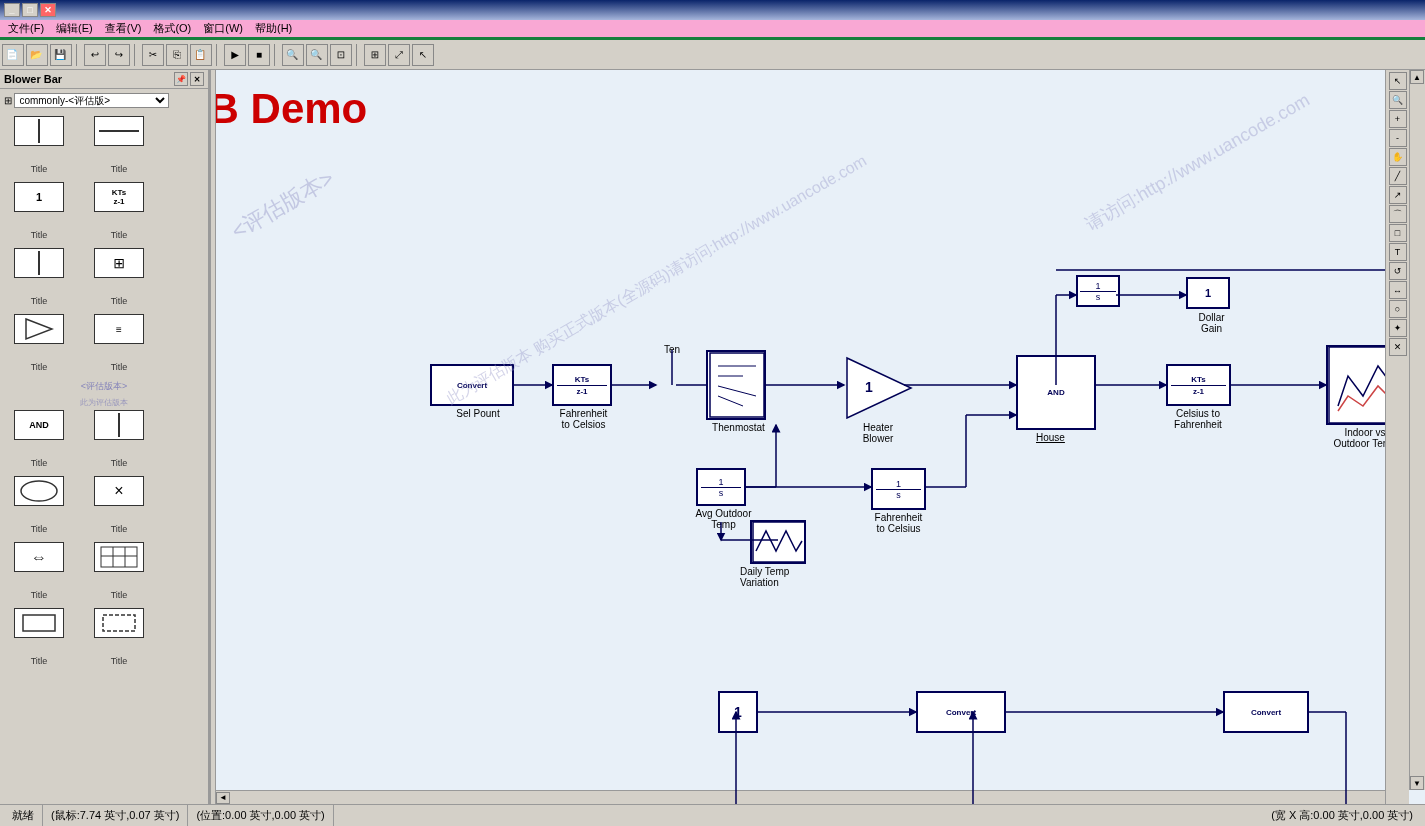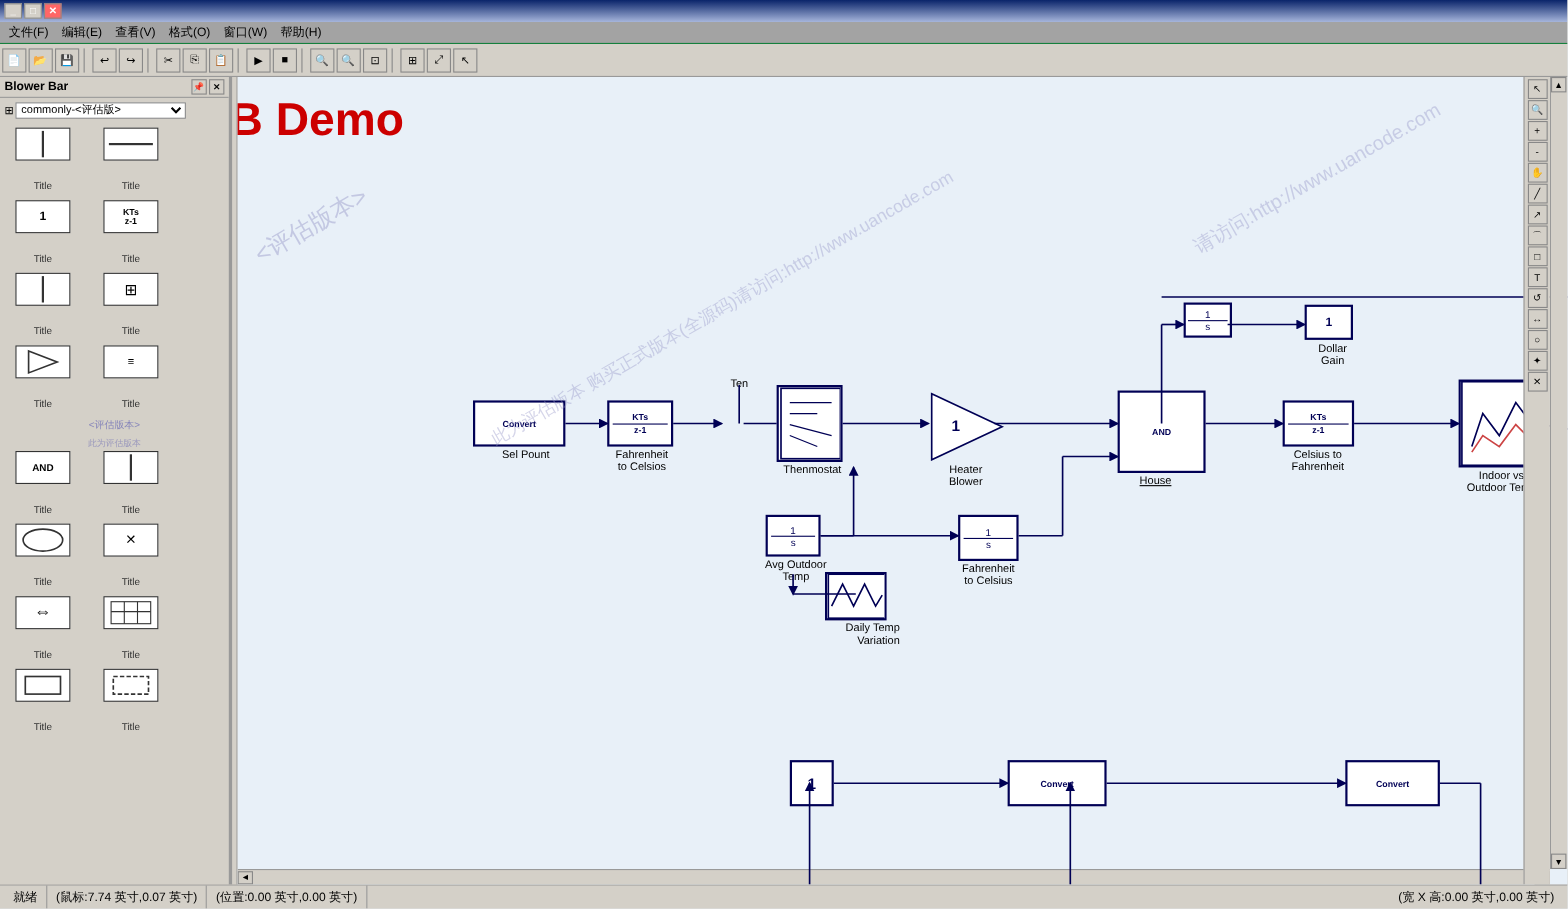--- a/index.html
+++ b/index.html
@@ -15,26 +15,26 @@
       padding: 0 4px;
       font-size: 11px;
       font-weight: bold;
     }
     #titlebar .title-text { flex: 1; }
     #titlebar .win-controls { display: flex; gap: 2px; }
     #titlebar .win-btn { width: 16px; height: 14px; background: #d4d0c8; border: 1px solid #888; font-size: 9px; display: flex; align-items: center; justify-content: center; cursor: pointer; }
 
     
     #menubar {
-      background: #a3a3a3;
+      background: #f9a8d4;
       height: 20px;
       display: flex;
       align-items: center;
       padding: 0 2px;
-      border-bottom: 1px solid #15803d;
+      border-bottom: 3px solid #15803d;
     }
     #menubar span { padding: 2px 6px; font-size: 11px; cursor: pointer; }
 
     
     #toolbar {
       background: #d4d0c8;
       height: 30px;
       display: flex;
       align-items: center;
       padding: 0 2px;
@@ -593,21 +593,21 @@
       </div>
     </div>
     <div class="sim-label" style="left:645px;top:442px;width:75px;text-align:center;">Fahrenheit<br>to Celsius</div>
 
     <div class="sim-block subsys" style="left:534px;top:450px;width:56px;height:44px;">
       <svg width="54" height="42">
         <rect x="1" y="1" width="52" height="40" fill="white" stroke="#000055" stroke-width="1.5"></rect>
         <polyline points="4,30 14,10 24,30 34,10 44,30 50,20" fill="none" stroke="#000055" stroke-width="1.5"></polyline>
       </svg>
     </div>
-    <div class="sim-label" style="left:524px;top:496px;width:78px;text-align:right;">Daily Temp<br>Variation</div>
+    <div class="sim-label" style="left:524px;top:496px;width:78px;text-align:left;">Daily Temp<br>Variation</div>
 
     <div class="sim-block" style="left:502px;top:621px;width:40px;height:42px;">
       <span style="font-size:14px;font-weight:bold;color:#000055;">1</span>
     </div>
 
     <div class="sim-block" style="left:700px;top:621px;width:90px;height:42px;">
       <span class="block-inner-text">Convert</span>
     </div>
 
     <div class="sim-block" style="left:1007px;top:621px;width:86px;height:42px;">

